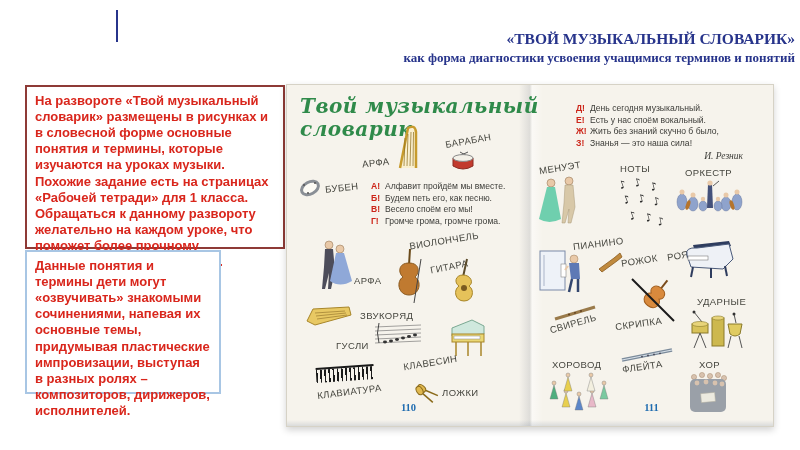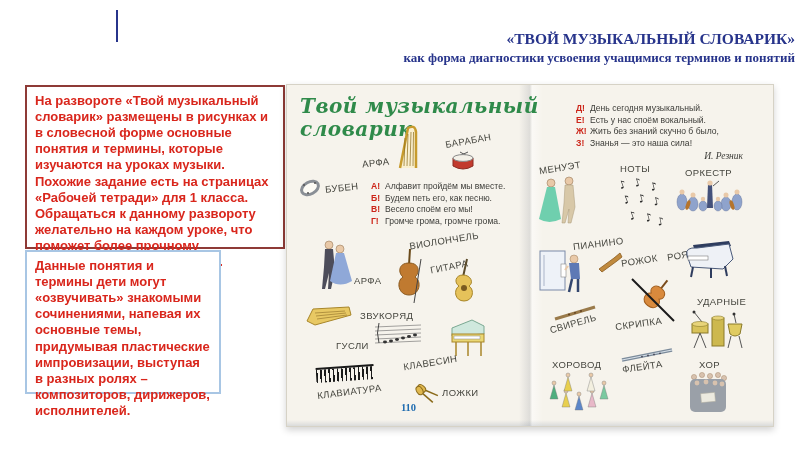--- a/index.html
+++ b/index.html
@@ -484,15 +484,16 @@
         <g fill="#d8c2ae">
             <circle cx="9" cy="12" r="2.4"></circle>
             <circle cx="18" cy="11" r="2.4"></circle>
             <circle cx="27" cy="12" r="2.4"></circle>
             <circle cx="34" cy="13" r="2.4"></circle>
           </g>
         <rect x="13" y="22" width="14" height="9" fill="#eceadf" transform="rotate(-5 20 26)" stroke="#b8b4a4" stroke-width="0.5"></rect>
       </svg>
     </div>
 
+    <div class="pgnum" id="pg-111">111</div>
   </div>
 
 </div>
 
 </body></html>

